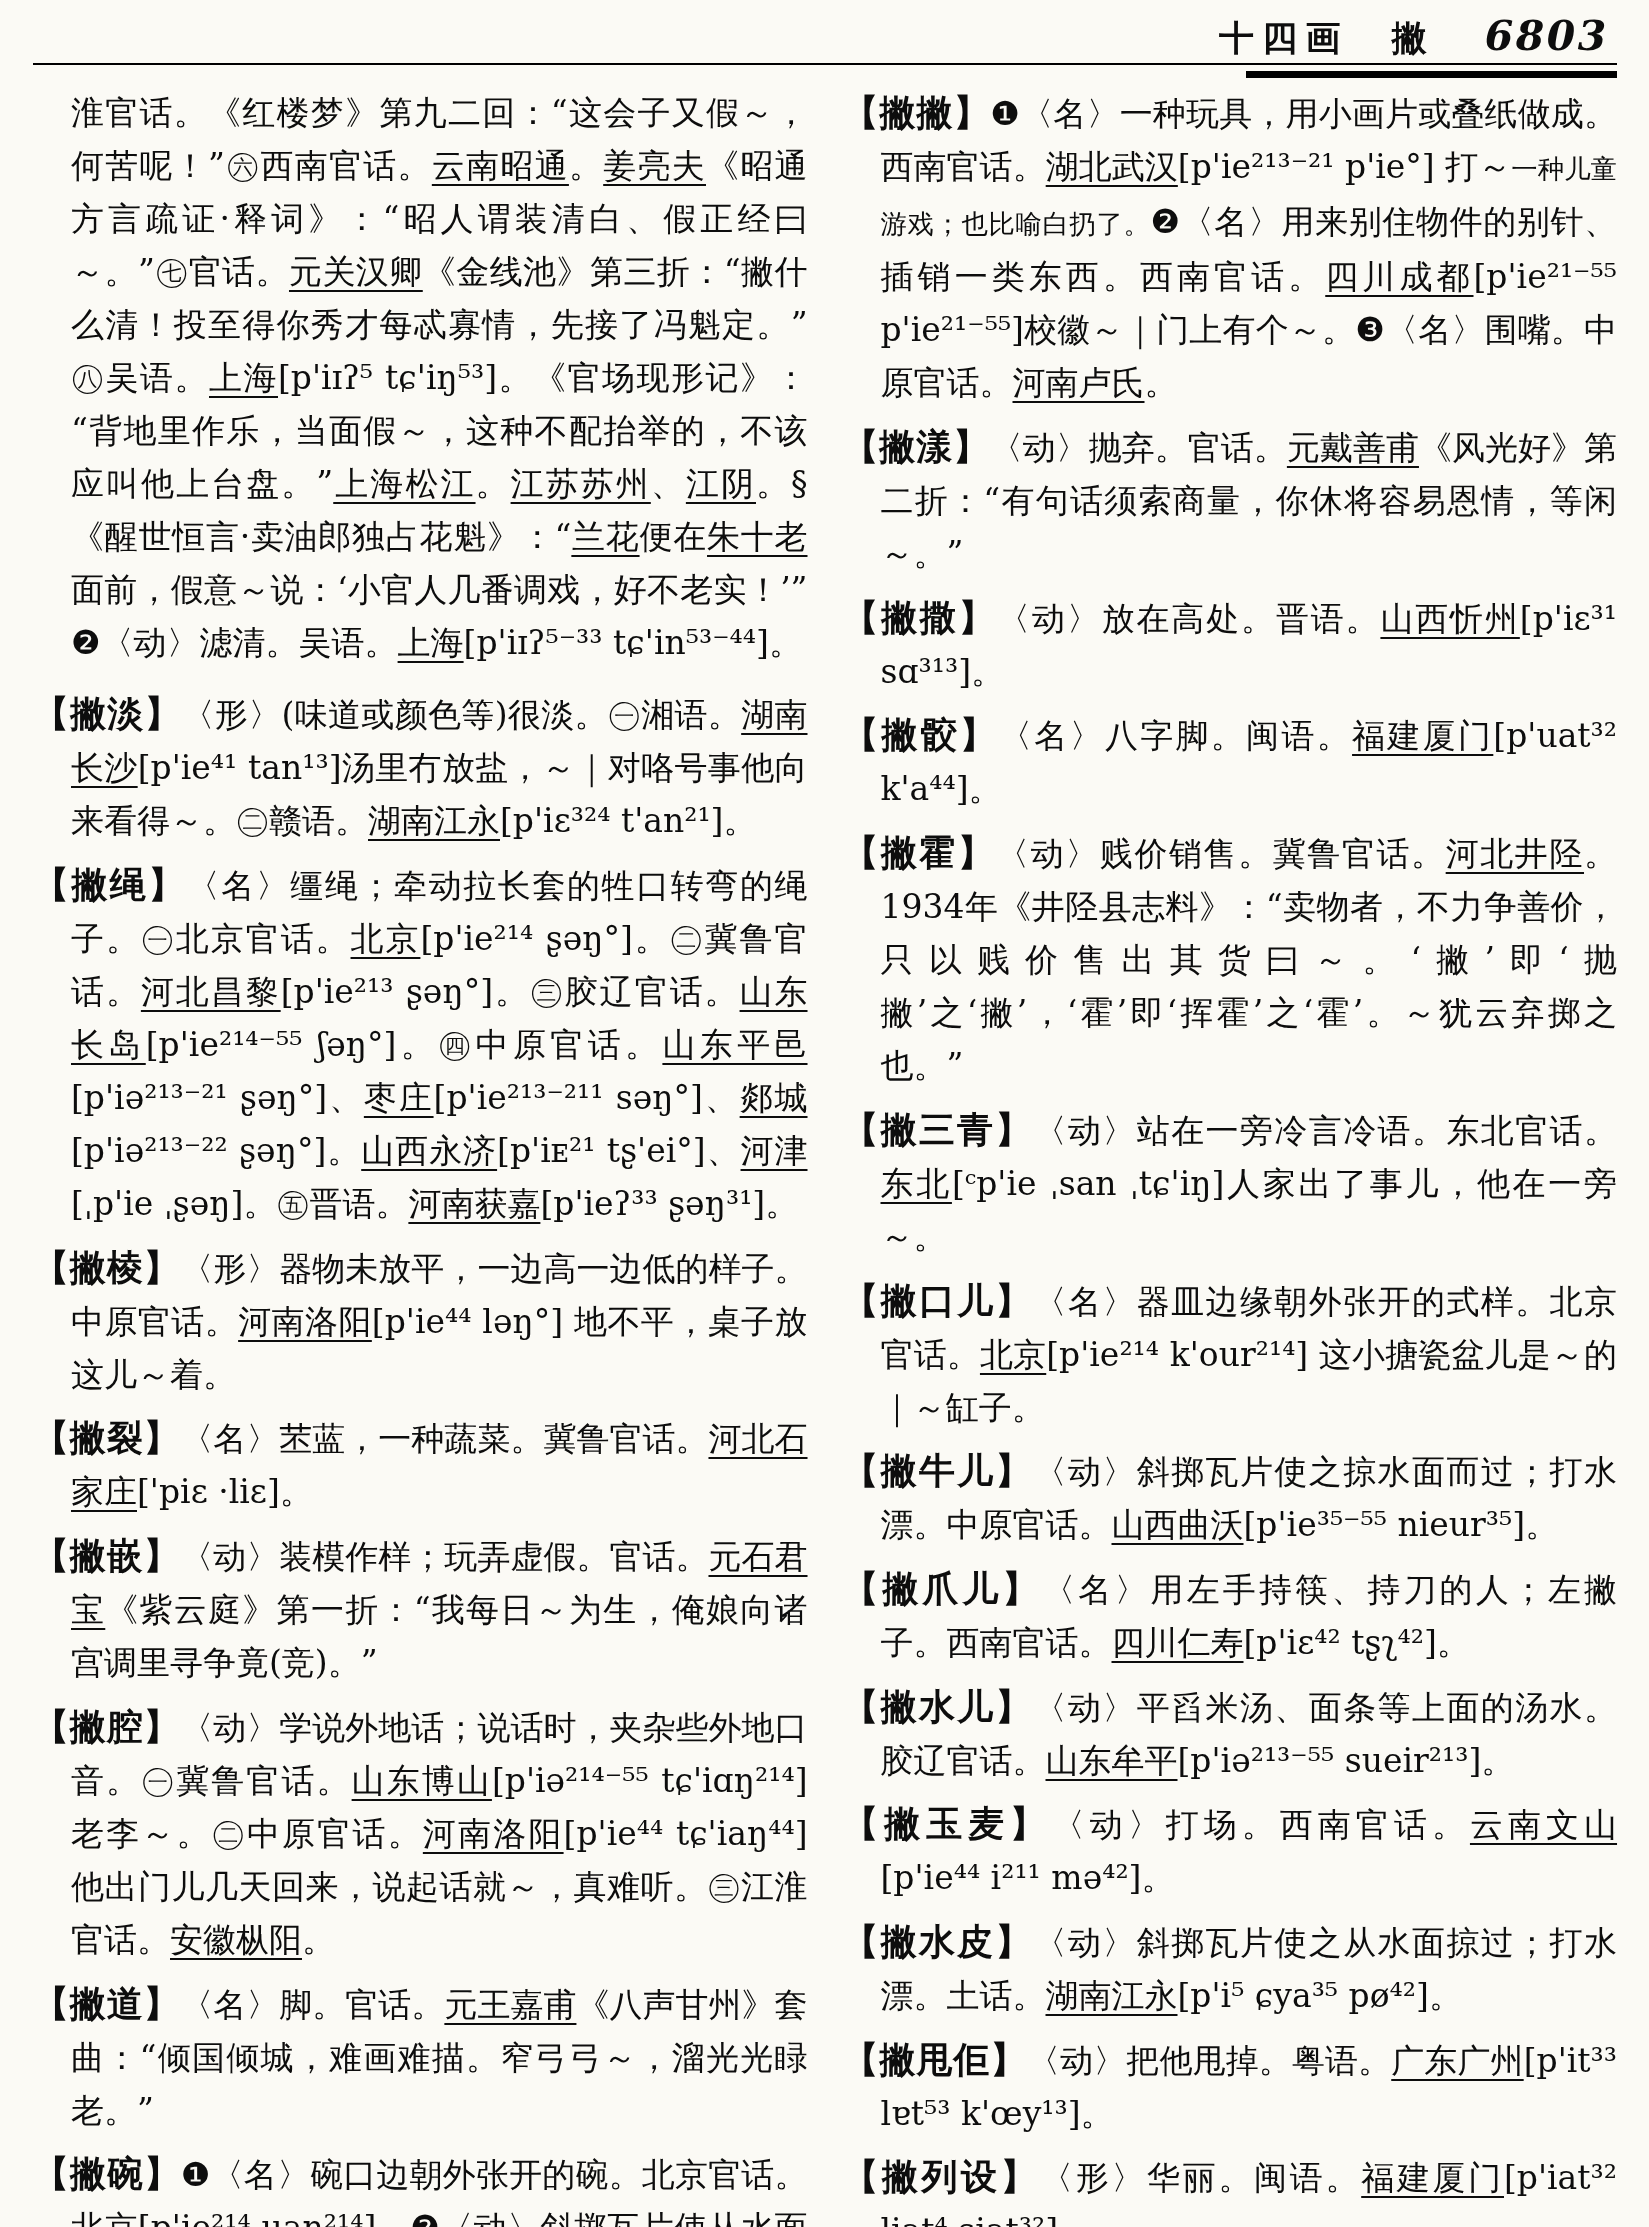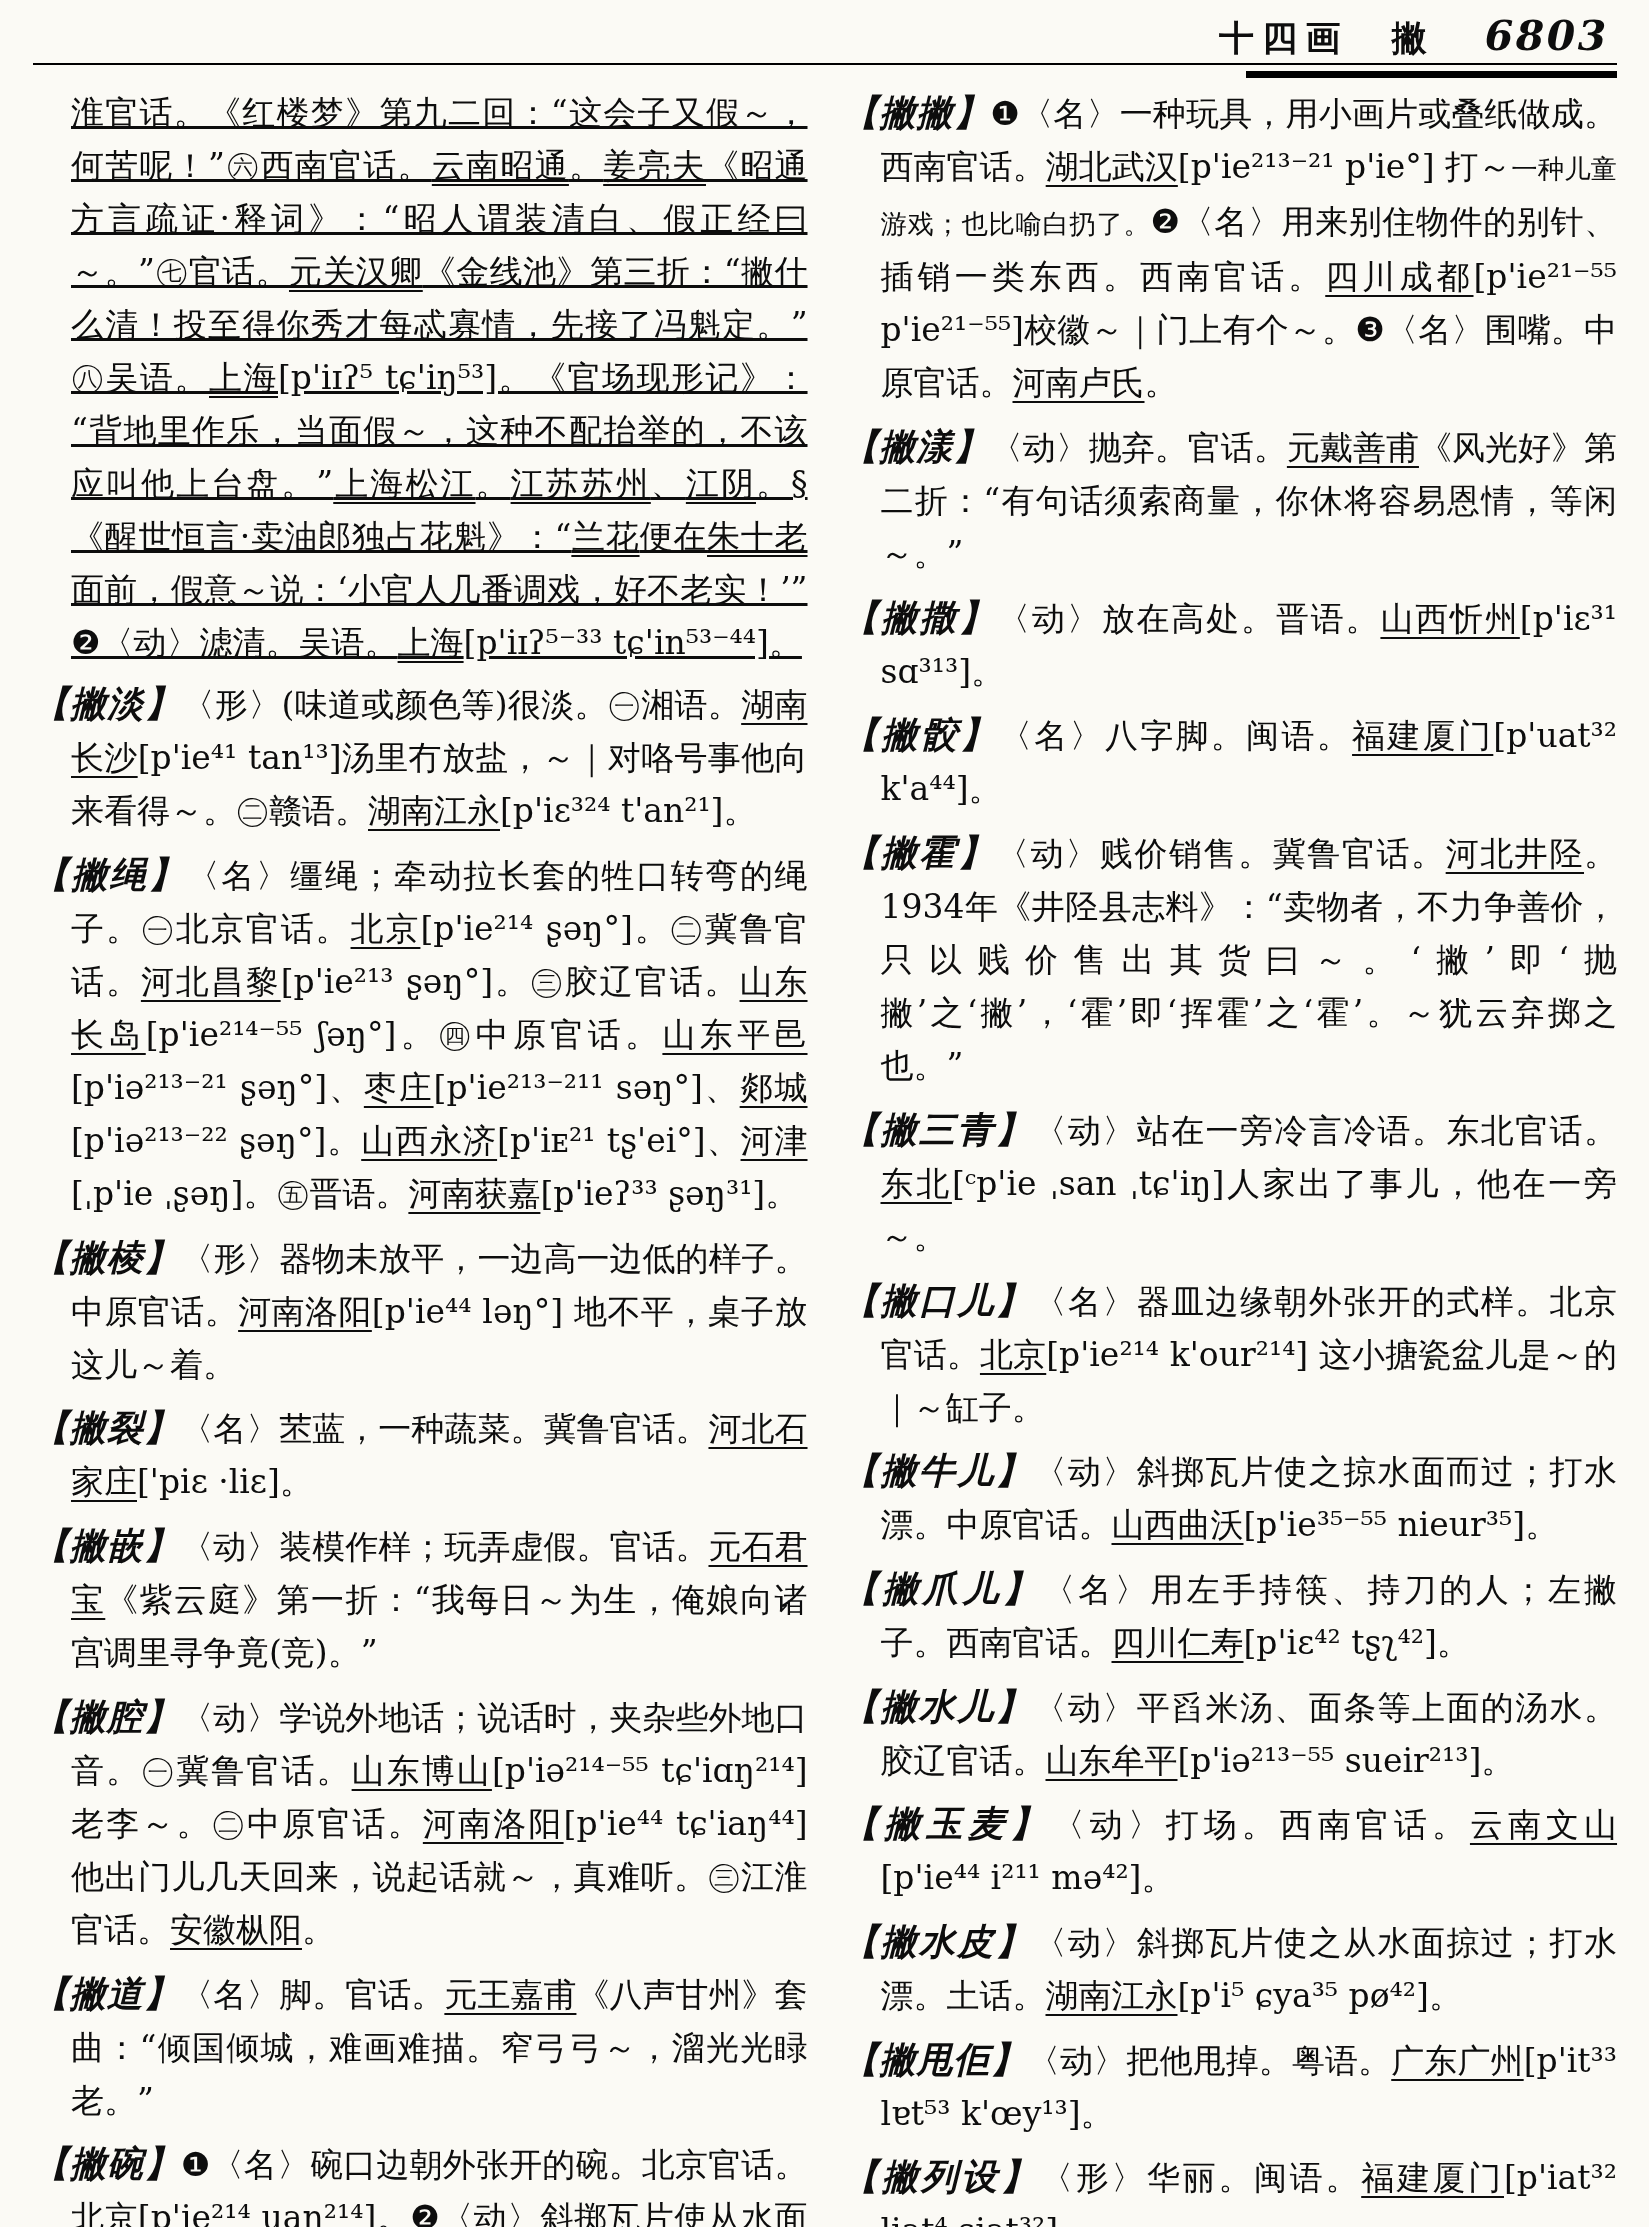--- a/index.html
+++ b/index.html
@@ -11,22 +11,22 @@
   .hdr-title{font-weight:bold;font-size:35px;letter-spacing:8.2px;}
   .hdr-char{font-weight:bold;font-size:35px;margin-left:43px;}
   .hdr-page{font-weight:bold;font-style:italic;font-size:41px;margin-left:58px;letter-spacing:2.5px;}
   .rule{height:2.5px;background:#000;margin-top:5px;}
   .rule-thick{position:absolute;right:33px;top:71px;width:371px;height:6.6px;background:#000;}
   
   .cols{display:flex;gap:35px;margin-top:21.4px;}
   .col{width:775px;font-size:33px;line-height:53px;text-align:justify;text-justify:inter-ideograph;}
   
   .entry{padding-left:38px;text-indent:-38px;margin-bottom:10.7px;}
-  .entry.cont{text-indent:0;margin-bottom:8px;text-decoration:underline;}
-  .head{font-weight:bold;font-size:36px;letter-spacing:0.8px;font-style:italic;}
+  .entry.cont{text-indent:0;margin-bottom:18px;}
+  .head{font-weight:bold;font-size:36px;letter-spacing:0.8px;}
   .u{text-decoration:underline;text-decoration-thickness:2.1px;text-underline-offset:6.6px;}
   .s{font-size:26.4px;}
 </style>
 </head>
 <body>
 
 <div class="page">
 
   <div class="hdr">
     <span class="hdr-title">十四画</span>

